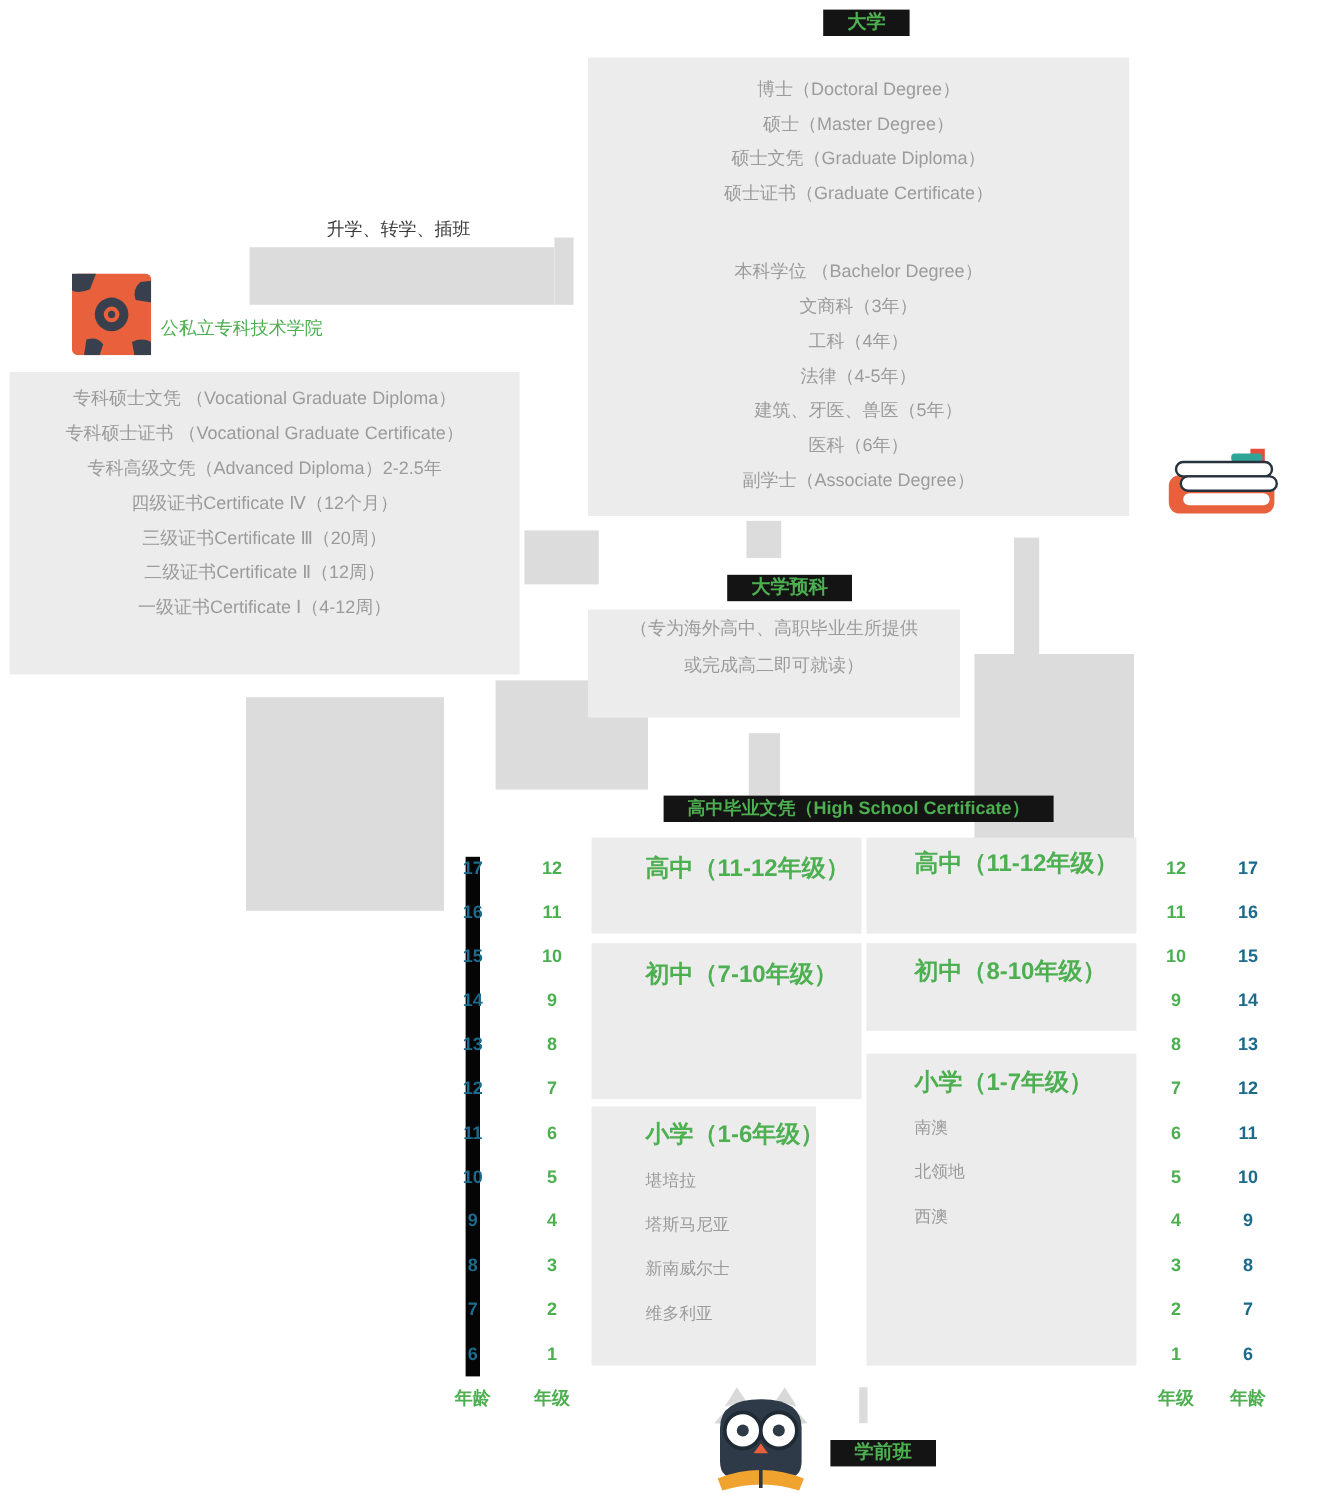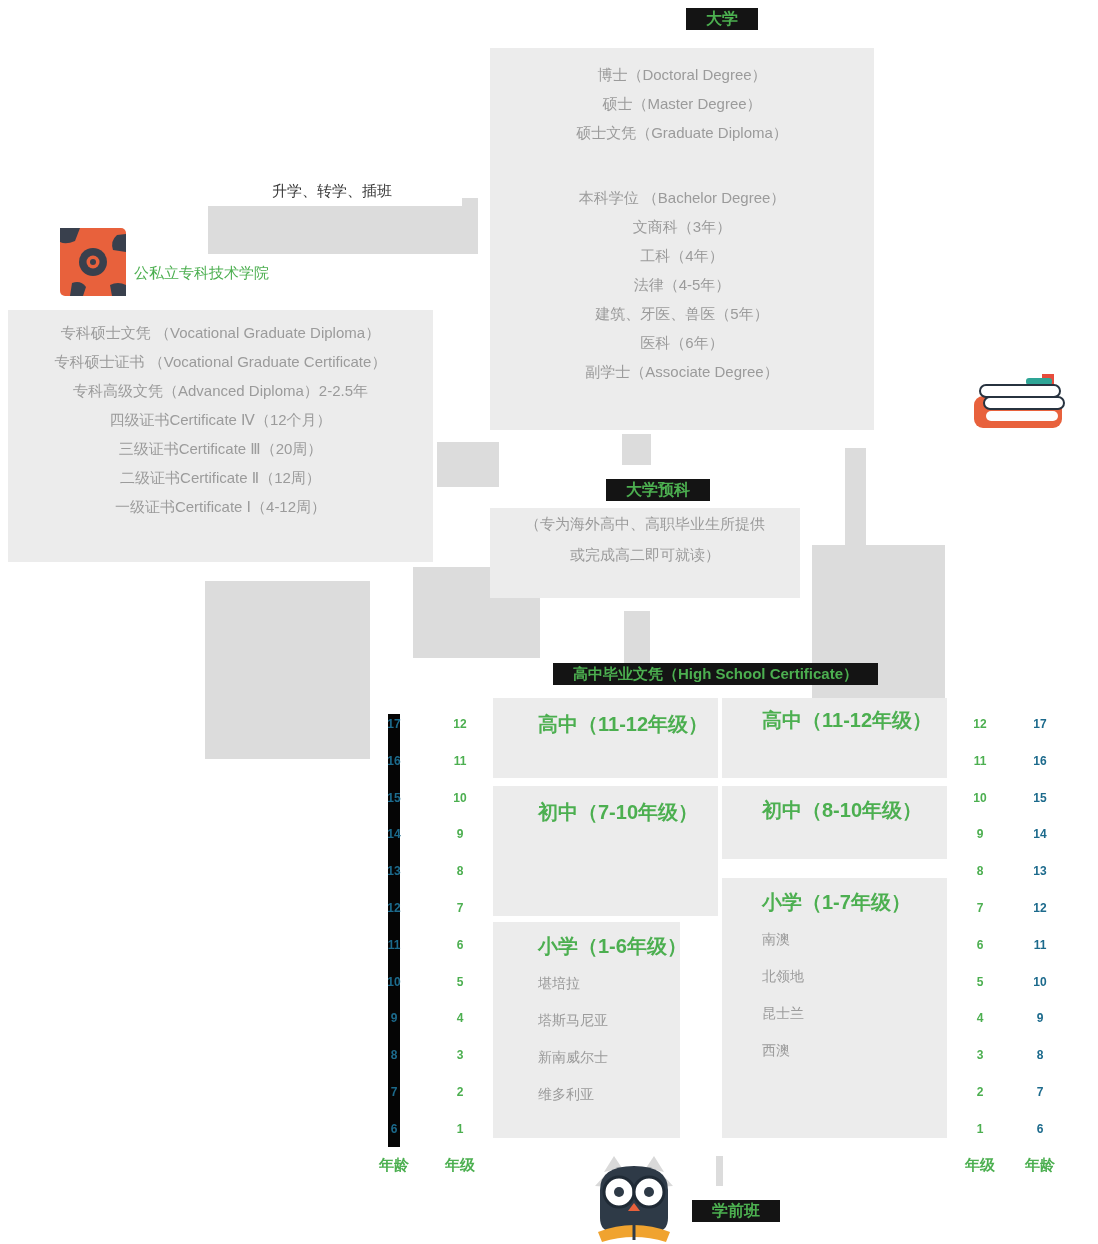--- a/index.html
+++ b/index.html
@@ -11,21 +11,21 @@
   .gline{color:#9b9b9b;font-size:15px;line-height:29px;text-align:center;white-space:nowrap}
   .fline{color:#9b9b9b;font-size:15px;line-height:31px;text-align:center;white-space:nowrap}
   .spacer{height:36px}
   .tag{position:absolute;background:#141414;color:#4caf50;font-weight:bold;
        font-size:16px;line-height:22px;padding:0 20px;white-space:nowrap}
   .glabel{position:absolute;color:#4caf50;font-weight:normal;font-size:15px;white-space:nowrap}
   .dlabel{position:absolute;color:#3a3a3a;font-size:15px;white-space:nowrap}
   .school-title{color:#4caf50;font-weight:bold;font-size:20px;line-height:37px;white-space:nowrap}
   .region{color:#9b9b9b;font-size:14px;line-height:37px;white-space:nowrap}
   .numcol{position:absolute;width:44px;display:flex;flex-direction:column;
-          text-align:center;font-size:12px;font-weight:bold}
+          text-align:center;font-size:15px;font-weight:bold}
   .numcol span{height:36.8px;line-height:36.8px}
   .ages{color:#1c6a8c}
   .grades{color:#4caf50}
   .blackbar{position:absolute;background:#050505}
   .axis{position:absolute;width:44px;text-align:center;color:#4caf50;
         font-weight:bold;font-size:15px;white-space:nowrap}
   .iconwrap{position:absolute}
 </style>
 </head>
 <body>
@@ -37,24 +37,25 @@
   <div class="conn" style="left:437px;top:442px;width:62px;height:45px"></div>
   <div class="conn" style="left:413px;top:567px;width:127px;height:91px"></div>
   <div class="conn" style="left:205px;top:581px;width:165px;height:178px"></div>
   <div class="conn" style="left:622px;top:434px;width:29px;height:31px"></div>
   <div class="conn" style="left:845px;top:448px;width:21px;height:99px"></div>
   <div class="conn" style="left:812px;top:545px;width:133px;height:225px"></div>
   <div class="conn" style="left:624px;top:611px;width:26px;height:52px"></div>
   <div class="conn" style="left:716px;top:1156px;width:7px;height:30px"></div>
 
   <div class="tag" style="left:686px;top:8px">大学</div>
-  <div class="box" style="left:490px;top:48px;width:384px;height:382px;padding-top:12px">
+  <div class="box" style="left:490px;top:48px;width:451px;height:382px;padding-top:12px">
     <div class="gline">博士（Doctoral Degree）</div>
     <div class="gline">硕士（Master Degree）</div>
     <div class="gline">硕士文凭（Graduate Diploma）</div>
+    <div class="gline">硕士证书（Graduate Certificate）</div>
     <div class="spacer"></div>
     <div class="gline">本科学位 （Bachelor Degree）</div>
     <div class="gline">文商科（3年）</div>
     <div class="gline">工科（4年）</div>
     <div class="gline">法律（4-5年）</div>
     <div class="gline">建筑、牙医、兽医（5年）</div>
     <div class="gline">医科（6年）</div>
     <div class="gline">副学士（Associate Degree）</div>
   </div>
 
@@ -109,21 +110,20 @@
   <div class="box" style="left:722px;top:698px;width:225px;height:80px;padding:4px 0 0 40px">
     <div class="school-title">高中（11-12年级）</div>
   </div>
   <div class="box" style="left:722px;top:786px;width:225px;height:73px;padding:6px 0 0 40px">
     <div class="school-title">初中（8-10年级）</div>
   </div>
   <div class="box" style="left:722px;top:878px;width:225px;height:260px;padding:6px 0 0 40px">
     <div class="school-title">小学（1-7年级）</div>
     <div class="region">南澳</div>
     <div class="region">北领地</div>
-    <div class="region">昆士兰</div>
     <div class="region">西澳</div>
   </div>
 
   <div class="blackbar" style="left:388px;top:714px;width:12px;height:433px"></div>
 
   <div class="numcol ages" style="left:372px;top:706px">
     <span>17</span>
     <span>16</span>
     <span>15</span>
     <span>14</span>

